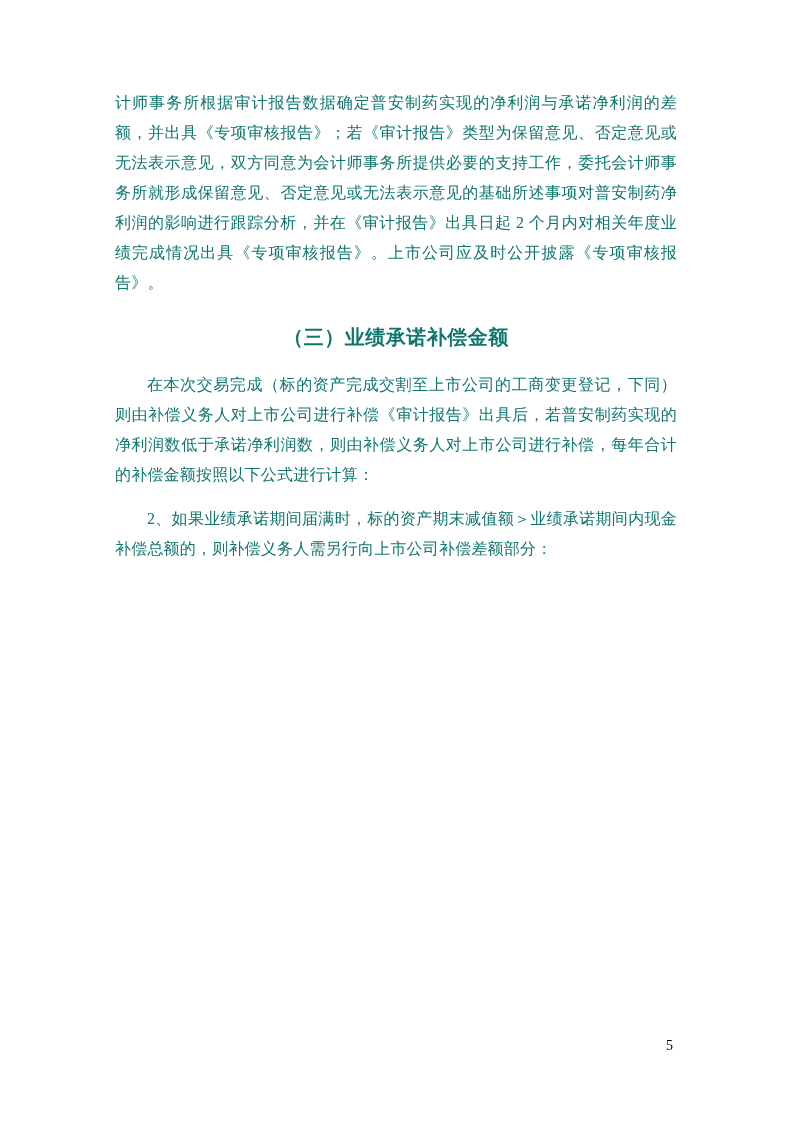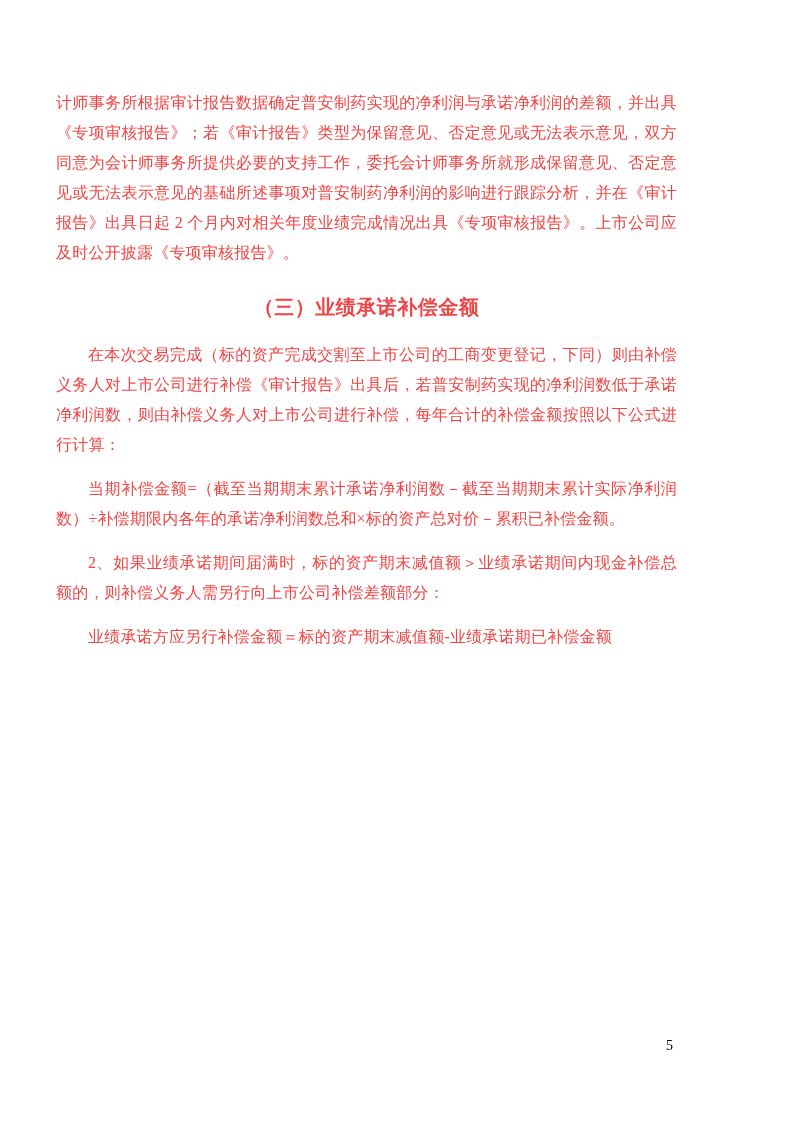--- a/index.html
+++ b/index.html
@@ -10,24 +10,24 @@
   .page {
     position: relative;
     width: 794px;
     height: 1122px;
     background: #ffffff;
     color: #000000;
     overflow: hidden;
   }
   .doc {
     box-sizing: border-box;
-    padding: 88px 117px 0 56px;
+    padding: 88px 117px 0 115px;
     font-family: "Liberation Serif", "DejaVu Serif", serif;
     font-size: 16px;
-    color: #ef4444;
+    color: #0f766e;
   }
   p.body {
     margin: 0 0 14px 0;
     line-height: 30px;
     text-align: justify;
     text-justify: inter-ideograph;
     text-indent: 2em;
     letter-spacing: 0.2px;
   }
   p.body.no-indent {
@@ -52,18 +52,16 @@
   }
 </style>
 </head>
 <body>
 
 <div class="page">
   <div class="doc">
     <p class="body no-indent">计师事务所根据审计报告数据确定普安制药实现的净利润与承诺净利润的差额，并出具《专项审核报告》；若《审计报告》类型为保留意见、否定意见或无法表示意见，双方同意为会计师事务所提供必要的支持工作，委托会计师事务所就形成保留意见、否定意见或无法表示意见的基础所述事项对普安制药净利润的影响进行跟踪分析，并在《审计报告》出具日起 2 个月内对相关年度业绩完成情况出具《专项审核报告》。上市公司应及时公开披露《专项审核报告》。</p>
     <h2 class="heading">（三）业绩承诺补偿金额</h2>
     <p class="body">在本次交易完成（标的资产完成交割至上市公司的工商变更登记，下同）则由补偿义务人对上市公司进行补偿《审计报告》出具后，若普安制药实现的净利润数低于承诺净利润数，则由补偿义务人对上市公司进行补偿，每年合计的补偿金额按照以下公式进行计算：</p>
-    <p class="body">当期补偿金额=（截至当期期末累计承诺净利润数－截至当期期末累计实际净利润数）÷补偿期限内各年的承诺净利润数总和×标的资产总对价－累积已补偿金额。</p>
     <p class="body">2、如果业绩承诺期间届满时，标的资产期末减值额＞业绩承诺期间内现金补偿总额的，则补偿义务人需另行向上市公司补偿差额部分：</p>
-    <p class="body">业绩承诺方应另行补偿金额＝标的资产期末减值额-业绩承诺期已补偿金额</p>
   </div>
   <div class="page-number">5</div>
 </div>
 
 </body></html>

